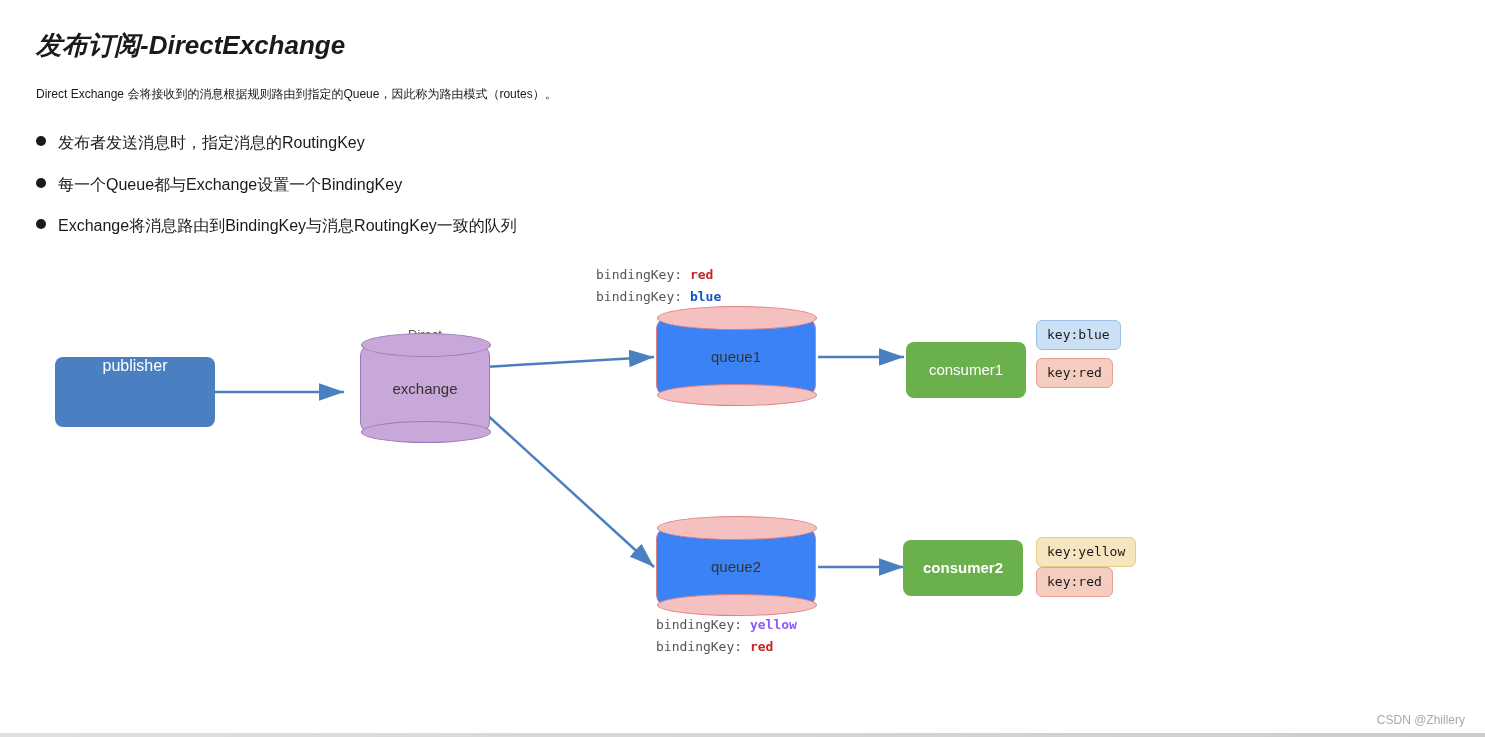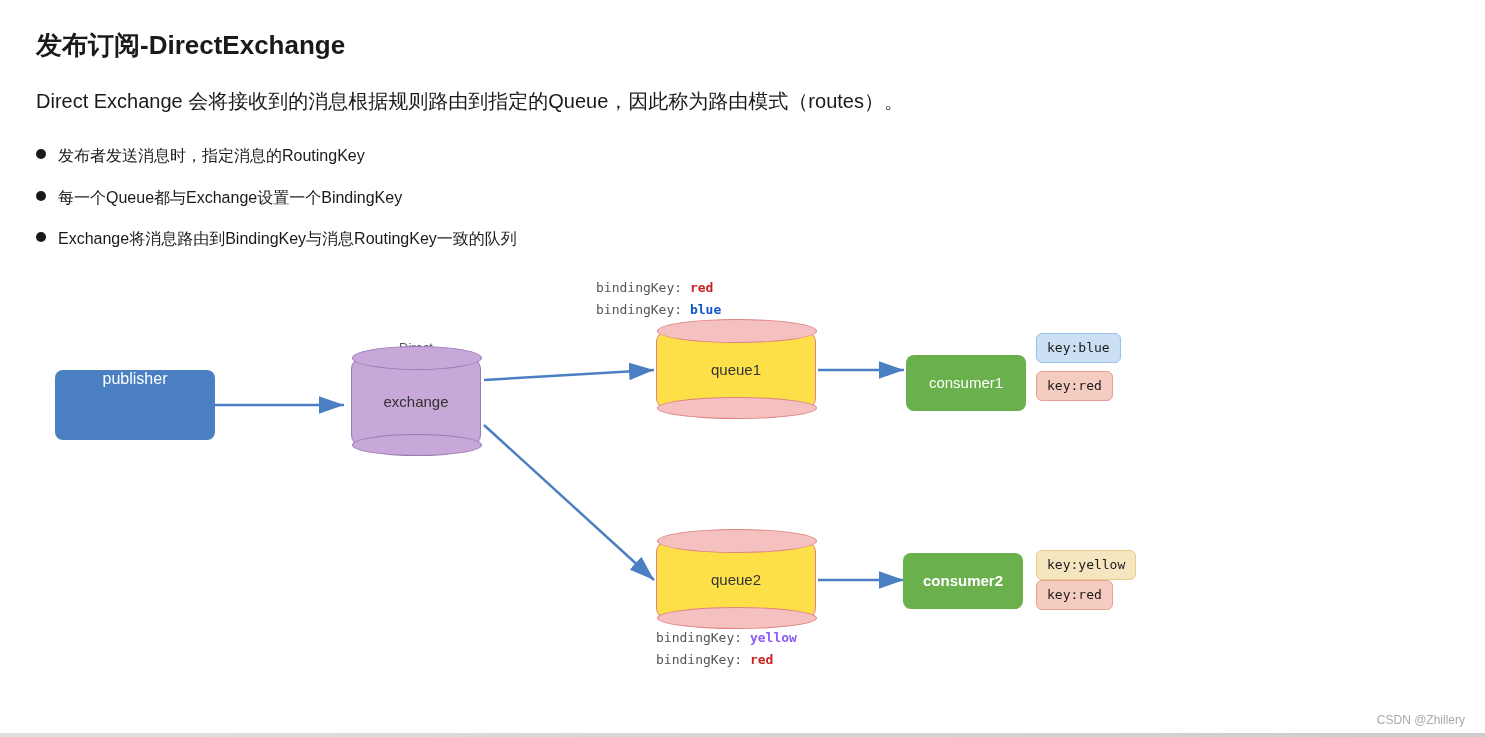--- a/index.html
+++ b/index.html
@@ -11,24 +11,25 @@
       padding: 28px 36px 20px 36px;
       position: relative;
       overflow: hidden;
     }
 
     .page-title {
       font-size: 26px;
       font-weight: bold;
       color: #1a1a1a;
       margin-bottom: 22px;
+      font-style: italic;
     }
 
     .description {
-      font-size: 20px;
+      font-size: 12px;
       color: #1a1a1a;
       margin-bottom: 18px;
       line-height: 1.6;
     }
 
     .bullet-list {
       list-style: none;
       margin-bottom: 10px;
     }
 
@@ -71,21 +72,21 @@
       align-items: flex-start;
       justify-content: center;
       color: white;
       font-size: 16px;
       font-weight: 500;
     }
 
     
     .exchange-wrap {
       position: absolute;
-      left: 310px;
+      left: 319px;
       top: 70px;
       width: 140px;
       height: 115px;
       display: flex;
       flex-direction: column;
       align-items: center;
     }
 
     .exchange-label-top {
       font-size: 13px;
@@ -151,21 +152,21 @@
     }
 
     .queue2-wrap {
       left: 620px;
       top: 270px;
     }
 
     .queue-cylinder {
       width: 160px;
       height: 80px;
-      background: #fde047;
+      background: #3b82f6;
       border-radius: 12px;
       display: flex;
       align-items: center;
       justify-content: center;
       position: relative;
       border: 1.5px solid #e08080;
     }
 
     .queue-cylinder::before {
       content: '';

